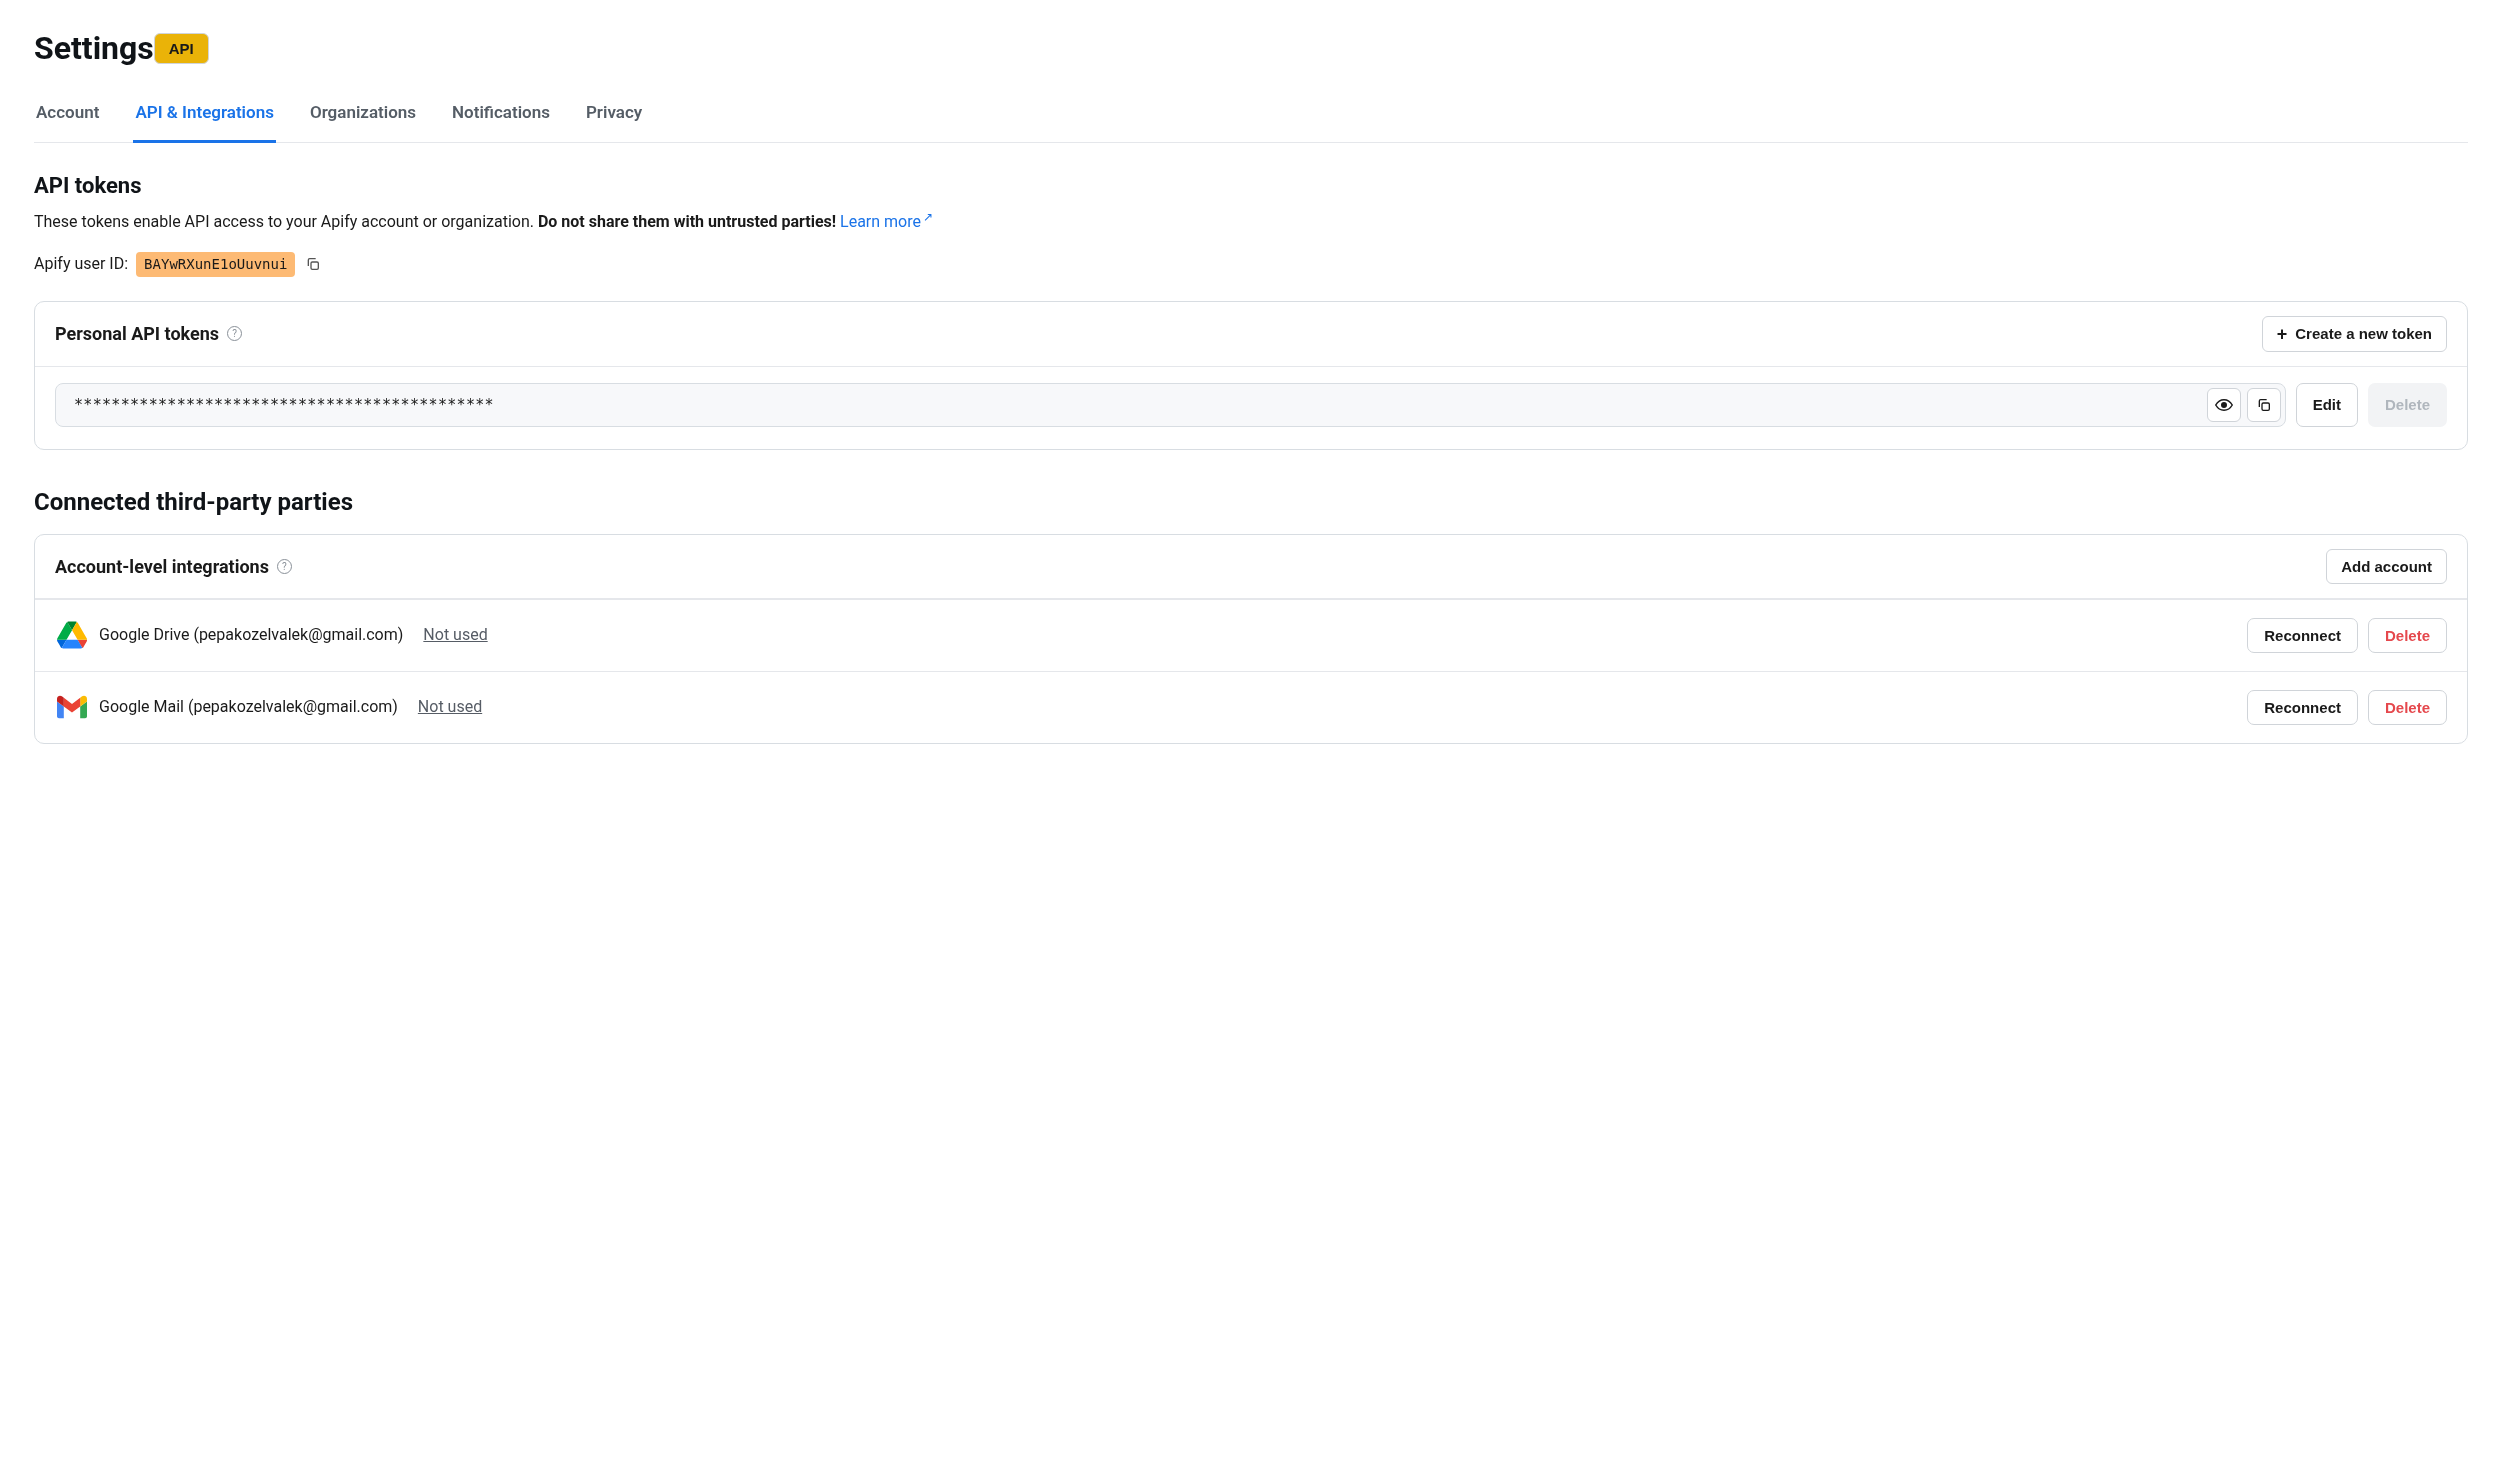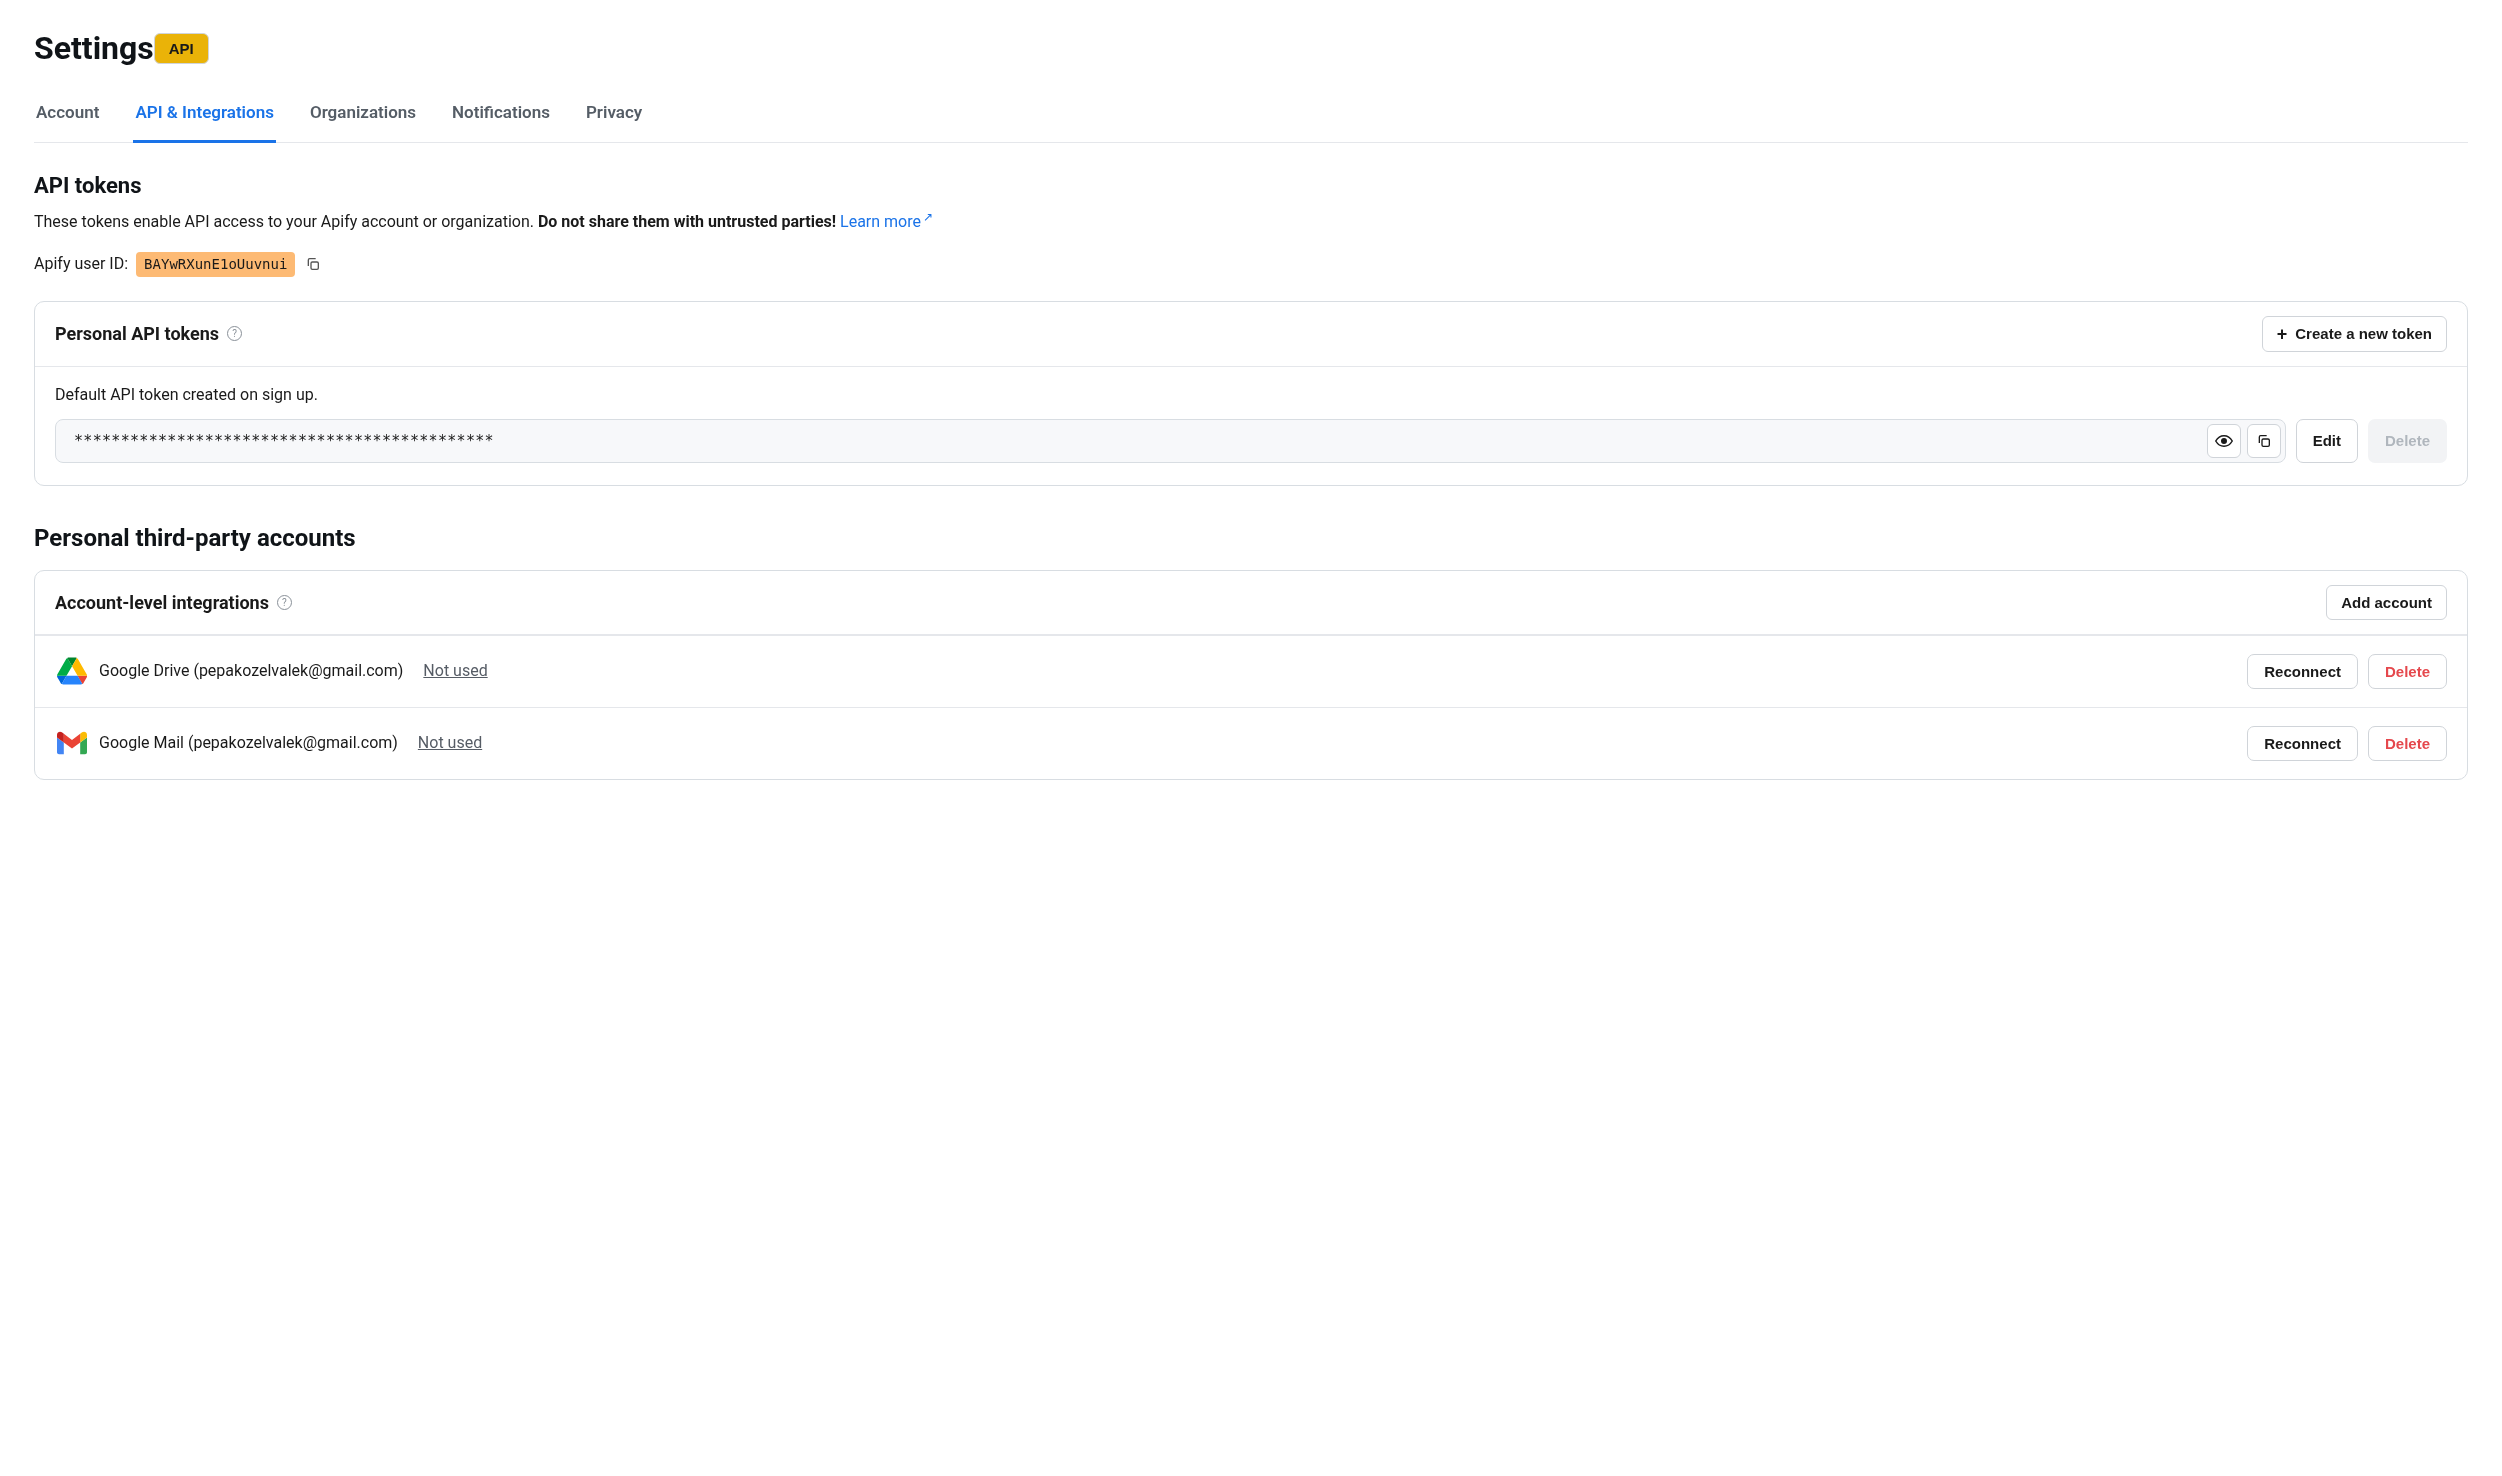--- a/index.html
+++ b/index.html
@@ -280,21 +280,20 @@
     <div class="card-header-title">
       <span>Personal API tokens</span>
       <span class="help-icon">?</span>
     </div>
     <button class="create-token-btn">
       <span class="plus-icon">+</span>
       <span>Create a new token</span>
     </button>
   </div>
   <div class="card-body">
-    <div class="token-label">Default API token created on sign up.</div>
     <div class="token-row">
       <div class="token-field">
         <div class="token-masked">*********************************************</div>
         <button class="icon-square-btn">
           <svg width="18" height="18" viewBox="0 0 24 24" fill="none" stroke="currentColor" stroke-width="2">
               <path d="M1 12s4-7 11-7 11 7 11 7-4 7-11 7S1 12 1 12z"></path>
               <circle cx="12" cy="12" r="3" fill="currentColor"></circle>
             </svg>
         </button>
         <button class="icon-square-btn">
@@ -303,21 +302,21 @@
               <path d="M5 15V6a2 2 0 0 1 2-2h9"></path>
             </svg>
         </button>
       </div>
       <button class="edit-btn">Edit</button>
       <button class="delete-btn">Delete</button>
     </div>
   </div>
 </div>
 
-<h2 class="section-title large">Personal third-party accounts</h2>
+<h2 class="section-title large">Connected third-party parties</h2>
 
 <div class="card">
   <div class="card-header">
     <div class="card-header-title">
       <span>Account-level integrations</span>
       <span class="help-icon">?</span>
     </div>
     <button class="add-account-btn">Add account</button>
   </div>
 

